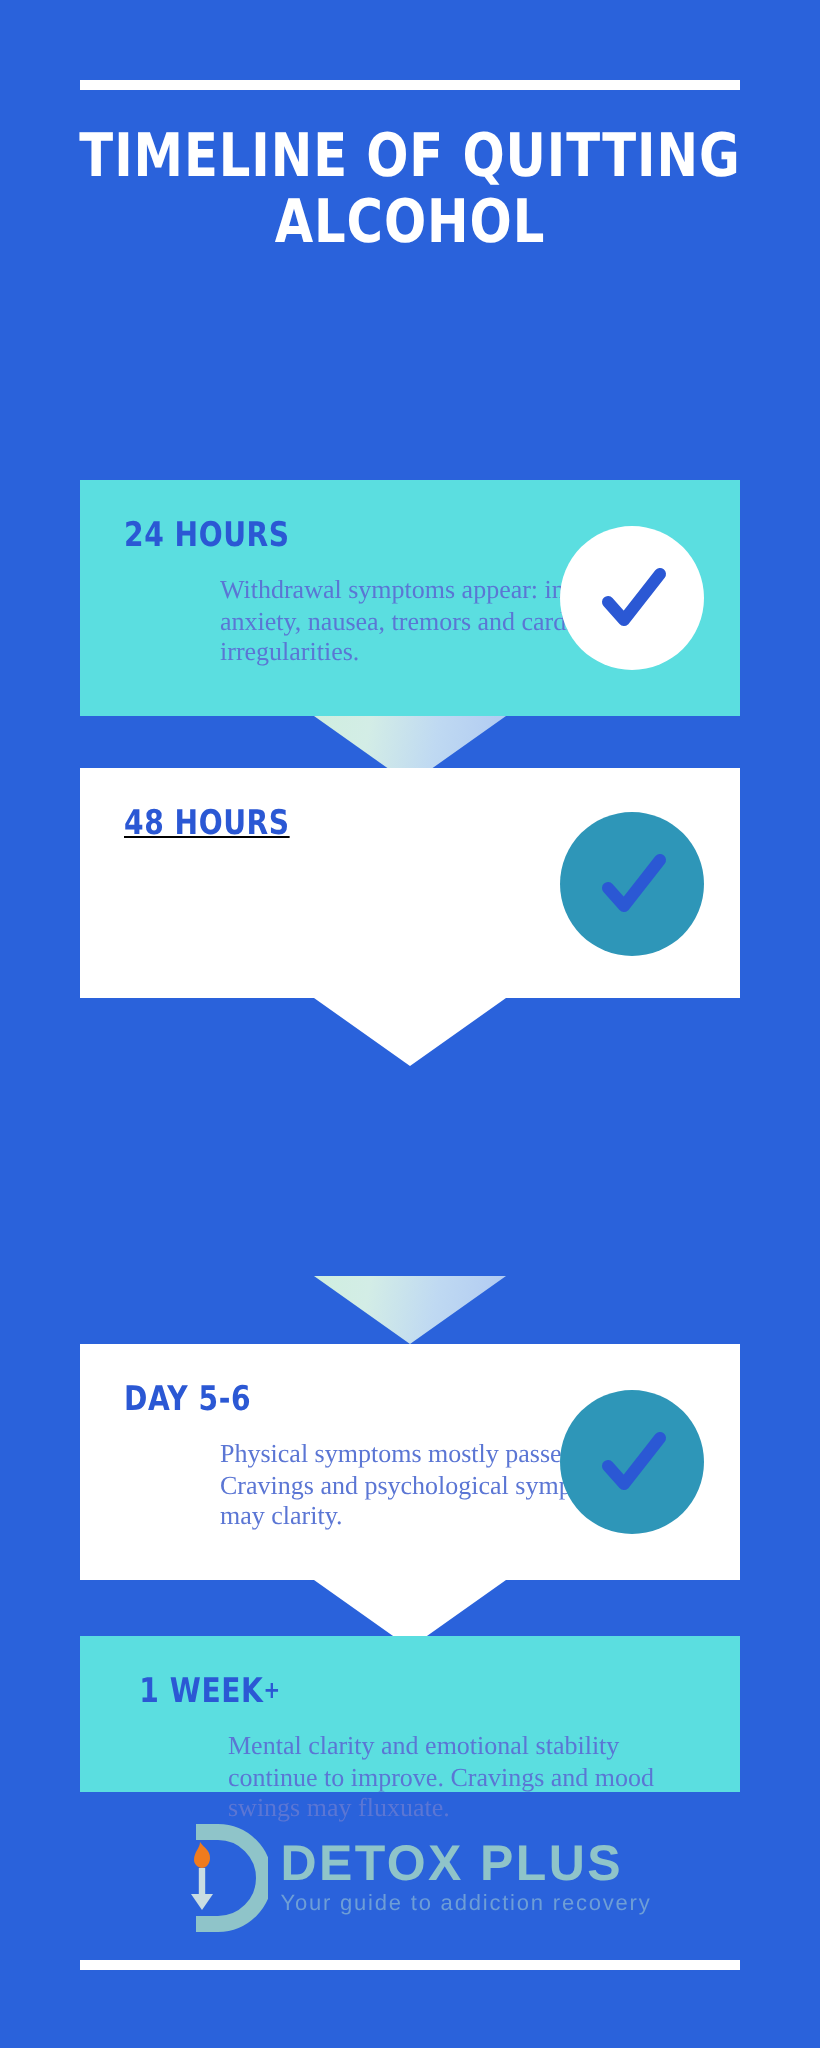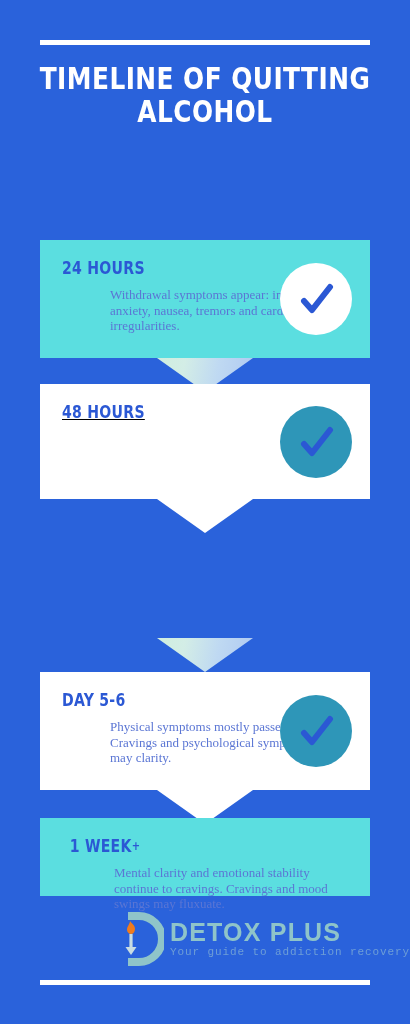--- a/index.html
+++ b/index.html
@@ -100,34 +100,34 @@
   .arrow.grad-a {
     border:none;
     width:96px; height:34px;
     background:linear-gradient(100deg,#CFEEDF 0%,#D3EDE6 28%,#BFD9F2 62%,#AFC9F2 100%);
     clip-path:polygon(0 0,100% 0,50% 100%);
   }
 
   
   .logo {
     position:absolute; left:0; top:912px; width:410px;
-    display:flex; align-items:center; justify-content:flex-end;
+    display:flex; align-items:center; justify-content:center;
   }
   .logo-mark { width:50px; height:54px; flex:none; }
   .logo-text { margin-left:6px; }
   .logo-name {
     font-family:"Liberation Sans","DejaVu Sans", sans-serif;
     font-weight:bold;
     font-size:25px;
     letter-spacing:1.2px;
     color:#8FC4C9;
     line-height:26px;
   }
   .logo-tag {
-    font-family:Liberation Mono, monospace;
+    font-family:Liberation Sans, sans-serif;
     font-size:11px;
     letter-spacing:0.9px;
     color:#6E9ED6;
     line-height:14px;
   }
 </style>
 </head>
 <body>
 
 <div id="page">
@@ -171,21 +171,21 @@
         <path d="M9 23 L17 32 L35 9" fill="none" stroke="#2B58D4" stroke-width="6" stroke-linecap="round" stroke-linejoin="round"></path>
       </svg>
     </div>
   </div>
   <div class="arrow white-a" style="top:790px;"></div>
 
   <div class="card turq wide" style="top:818px; height:78px;">
     <div class="card-head">
       <span>1 WEEK</span><span class="plus">+</span>
     </div>
-    <div class="card-body">Mental clarity and emotional stability continue to cravings. Cravings and mood swings may fluxuate.</div>
+    <div class="card-body">Mental clarity and emotional stability continue to improve. Cravings and mood swings may fluxuate.</div>
   </div>
 
   <div class="logo">
     <div class="logo-mark">
       <svg viewBox="0 0 50 54" width="50" height="54">
         <path d="M14 4 L25 4 A23 23 0 0 1 25 50 L14 50" fill="none" stroke="#8FC4C9" stroke-width="8" stroke-linecap="butt"></path>
         <path d="M13 18 C13 14 16 12 16 9 C18 12 21 13 21 17 C21 20 19 22 17 22 C15 22 13 20 13 18 Z" fill="#F07B1E"></path>
         <rect x="15.4" y="22" width="3.2" height="13" fill="#C9DDE2"></rect>
         <path d="M11.5 35 L22.5 35 L17 43 Z" fill="#C9DDE2"></path>
       </svg>

